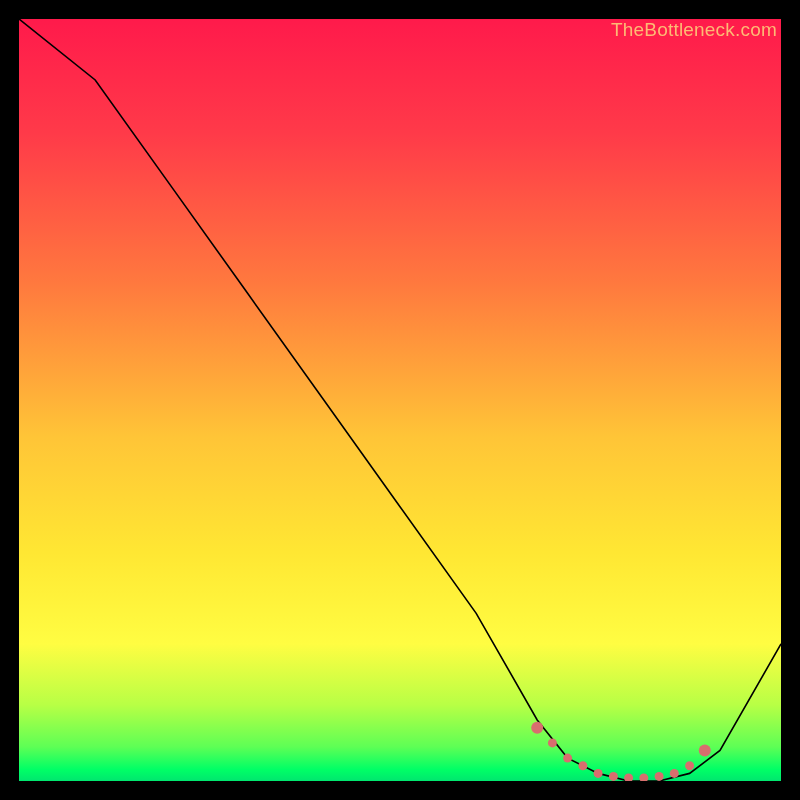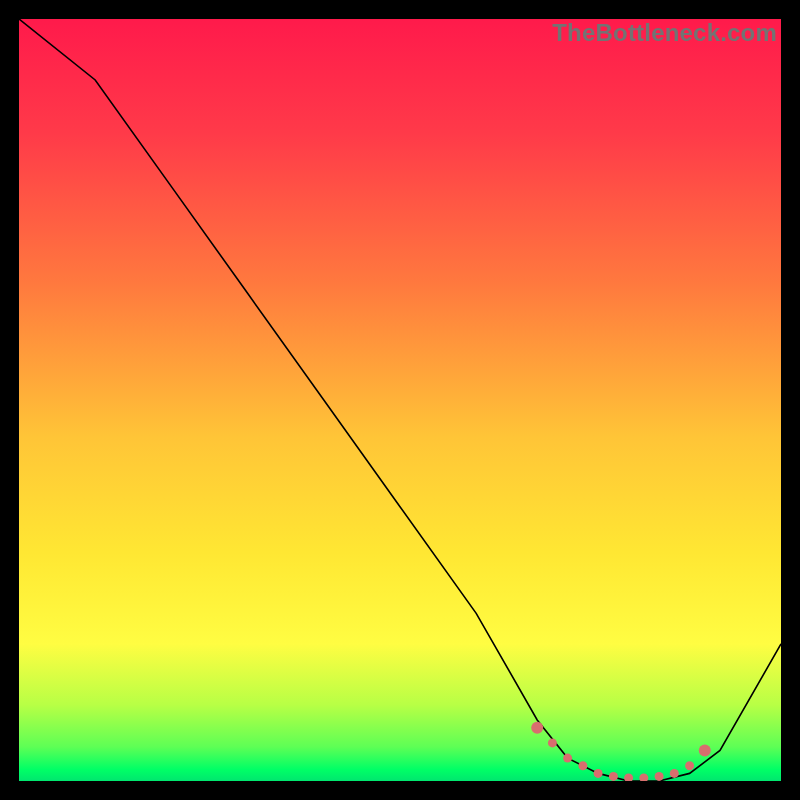--- a/index.html
+++ b/index.html
@@ -22,23 +22,23 @@
     top: 19px;
     width: 762px;
     height: 762px;
     overflow: hidden;
   }
   .watermark {
     position: absolute;
     top: 0px;
     right: 4px;
     font-family: Arial, Helvetica, sans-serif;
-    font-size: 24px;
-    font-weight: 700;
-    color: #737373;
+    font-size: 19px;
+    font-weight: 400;
+    color: #fdba74;
     letter-spacing: 0.2px;
   }
   svg { display: block; }
 </style>
 </head>
 <body>
 
 <div class="stage">
   <div class="plot">
     <svg id="svg" width="762" height="762" viewBox="0 0 762 762">

